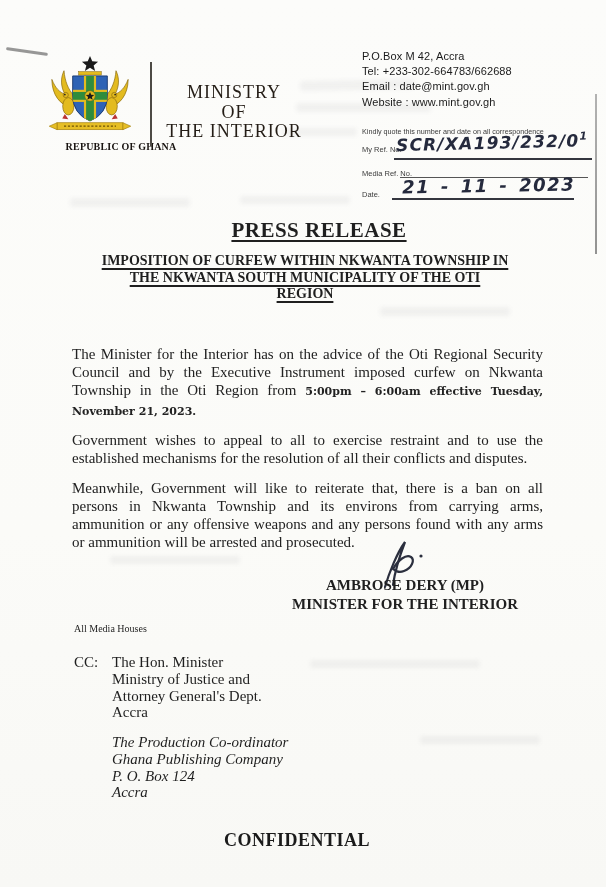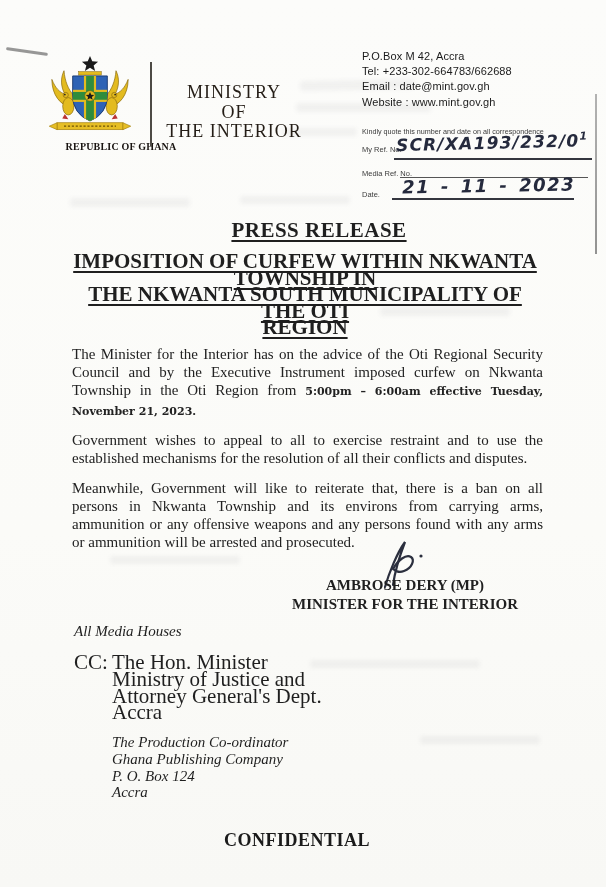--- a/index.html
+++ b/index.html
@@ -40,37 +40,37 @@
   .ref-underline{position:absolute;height:1.5px;background:#34363f;}
   .u1{left:394px;top:158px;width:198px;}
   .u2{left:400px;top:177px;width:188px;height:1px;background:#555;}
   .u3{left:392px;top:198px;width:182px;}
 
   
   .press-title{position:absolute;left:16px;top:218px;width:606px;text-align:center;
     font-size:21px;font-weight:bold;letter-spacing:.5px;}
   .press-title span{text-decoration:underline;text-decoration-thickness:2px;text-underline-offset:3px;}
   .subject{position:absolute;left:66px;top:253px;width:478px;text-align:center;
-    font-size:21px;font-weight:bold;line-height:16.5px;}
+    font-size:14px;font-weight:bold;line-height:16.5px;}
   .subject div{text-decoration:underline;text-decoration-thickness:1.5px;text-underline-offset:2.5px;}
   .para{position:absolute;left:72px;width:471px;font-size:15px;line-height:18px;
     text-align:justify;color:#222;}
   .p1{top:330px;}
   .p2{top:416px;}
   .p3{top:464px;}
   .bold-run{font-family:"DejaVu Serif",serif;font-weight:bold;font-size:11px;}
 
   
   .sig-squiggle{position:absolute;left:368px;top:539px;}
   .sig-block{position:absolute;left:250px;top:576px;width:310px;text-align:center;
     font-weight:bold;font-size:15px;line-height:18.5px;}
 
   
-  .all-media{position:absolute;left:74px;top:623px;font-size:15px;font-style:italic;}
-  .cc-row{position:absolute;left:74px;top:654px;display:flex;font-size:21px;line-height:16.8px;}
+  .all-media{position:absolute;left:74px;top:623px;font-size:10px;}
+  .cc-row{position:absolute;left:74px;top:654px;display:flex;font-size:15px;line-height:16.8px;}
   .cc-label{width:38px;}
   .cc2{position:absolute;left:112px;top:734px;font-size:15px;line-height:16.8px;font-style:italic;}
 
   .confidential{position:absolute;left:0;top:830px;width:594px;text-align:center;
     font-size:18px;font-weight:bold;letter-spacing:.5px;color:#1a1a1a;}
 </style>
 </head>
 <body>
 
 <div class="page">

